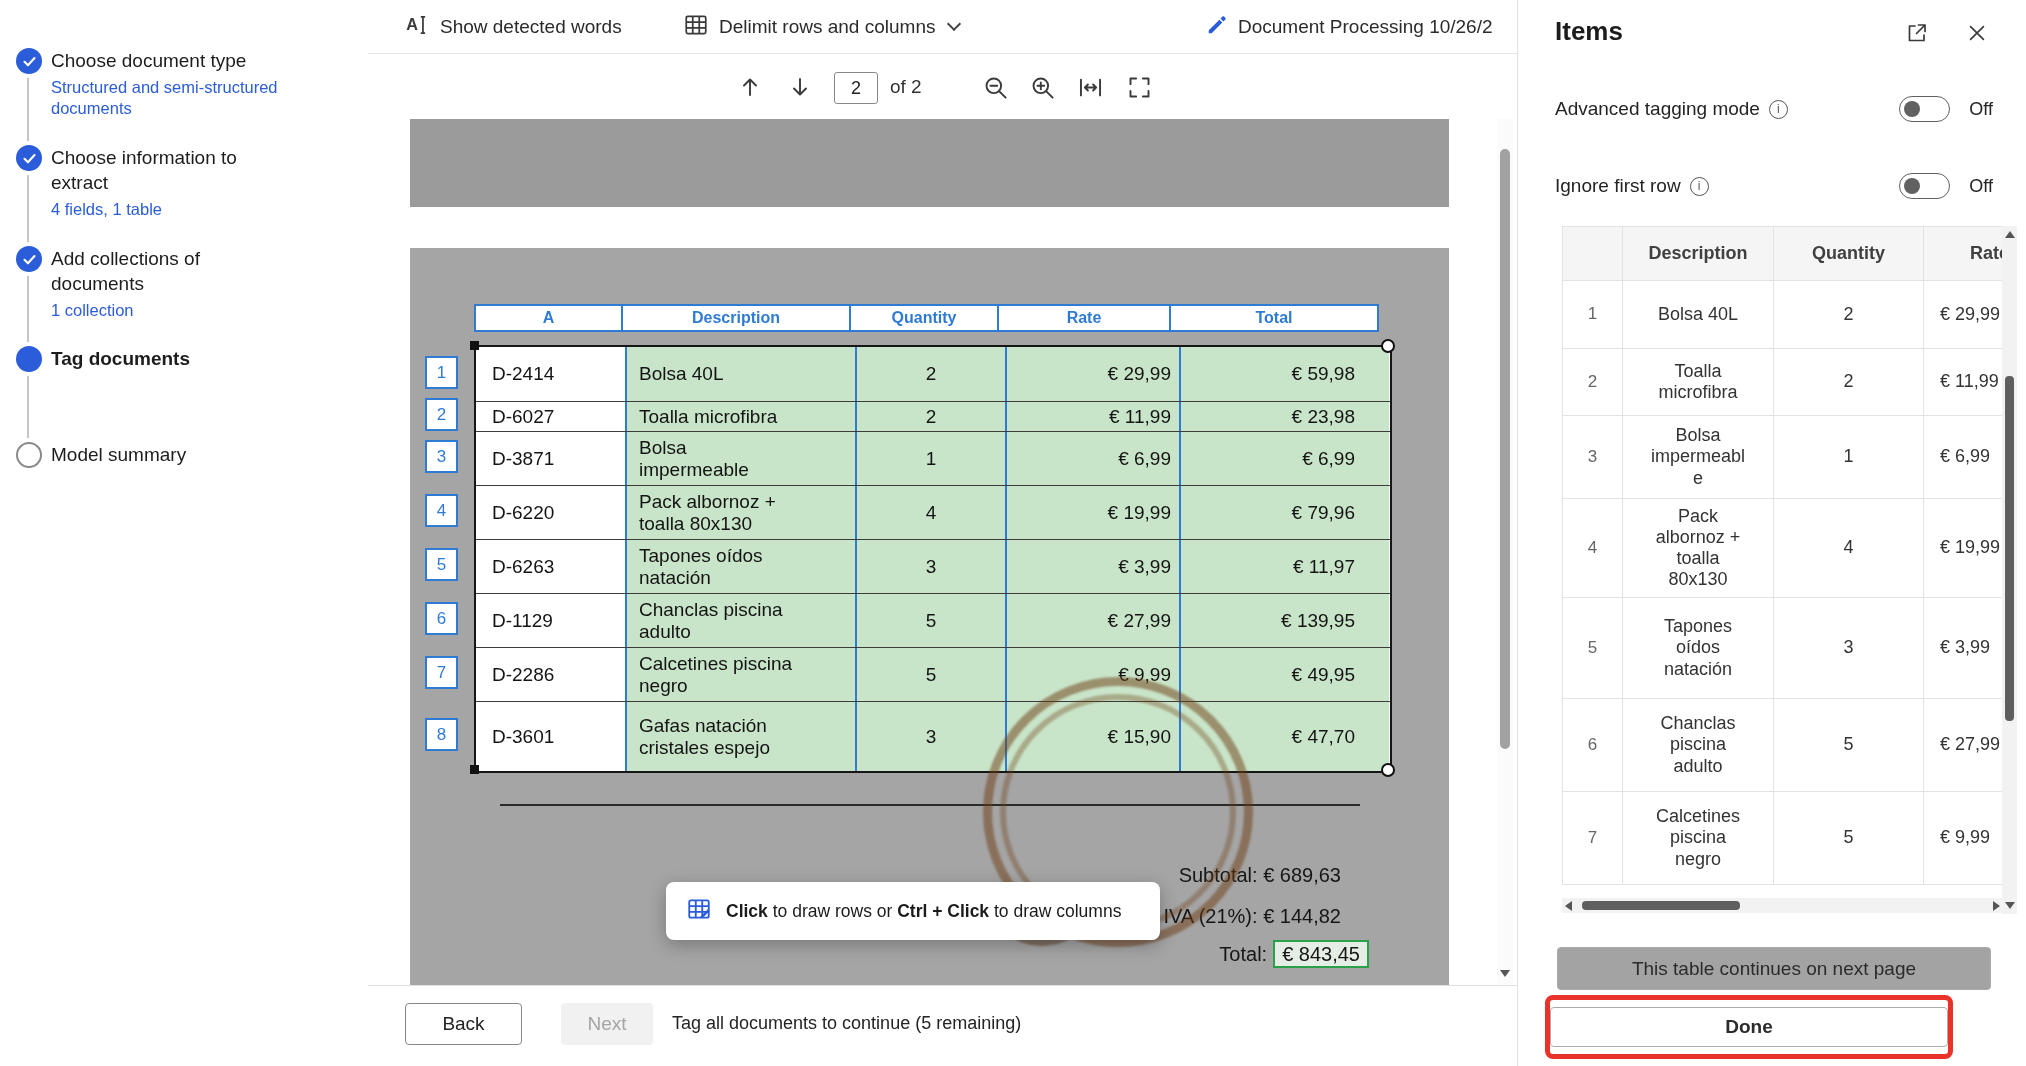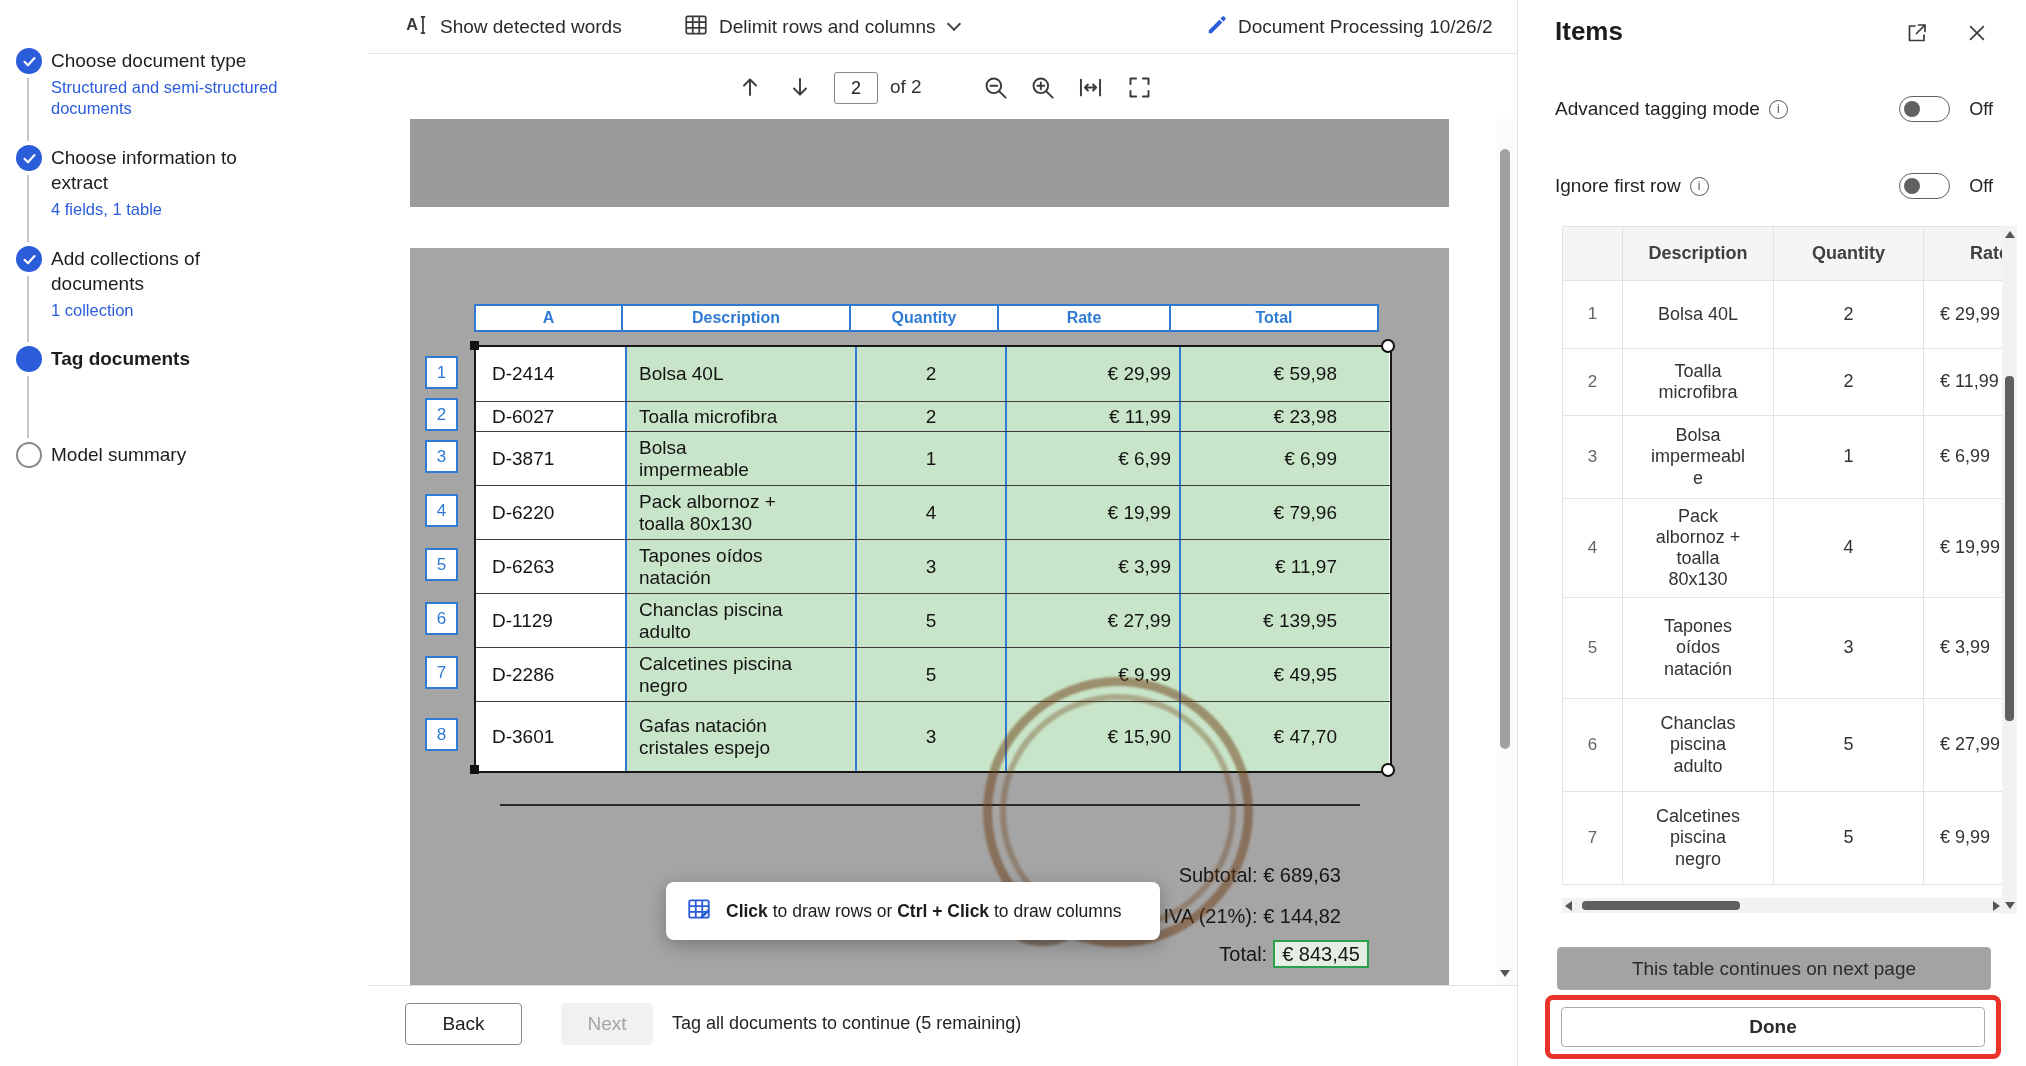--- a/index.html
+++ b/index.html
@@ -37,21 +37,21 @@
 .dh{height:28px;background:#fff;border:2px solid #2f7bd4;color:#2f7bd4;font-size:16px;font-weight:700;display:flex;align-items:center;justify-content:center;cursor:pointer}
 .dh + .dh{margin-left:-2px}
 .dbody{position:absolute;left:64px;top:97px;width:918px;border:2.5px solid #161616;background:#fff;cursor:crosshair}
 .drow{display:flex;border-top:1.5px solid #3c3c3c}
 .drow:first-child{border-top:0}
 .dc{display:flex;align-items:center;font-size:19px;color:#141414}
 .c-id{width:149px;background:#fff;padding-left:16px}
 .c-desc{width:230px;background:#c9e5c9;padding:0 12px;white-space:pre-line;line-height:1.12;border-left:2px solid #2f7bd4}
 .c-qty{width:150px;background:#c9e5c9;justify-content:center;border-left:2px solid #2f7bd4}
 .c-rate{width:174px;background:#c9e5c9;justify-content:flex-end;padding-right:8px;border-left:2px solid #2f7bd4}
-.c-total{width:210px;background:#c9e5c9;justify-content:flex-end;padding-right:52px;border-left:2px solid #2f7bd4}
+.c-total{width:210px;background:#c9e5c9;justify-content:flex-end;padding-right:34px;border-left:2px solid #2f7bd4}
 .nbox{position:absolute;left:15px;width:33px;height:33px;background:#fff;border:2px solid #2f7bd4;color:#2f7bd4;font-size:17px;display:flex;align-items:center;justify-content:center;cursor:pointer}
 .hsq{position:absolute;width:9px;height:9px;background:#111;z-index:6}
 .hci{position:absolute;width:14px;height:14px;background:#fff;border:2px solid #111;border-radius:50%;z-index:6}
 .docline{position:absolute;left:90px;top:556px;width:860px;height:2px;background:#2a2a2a}
 .totline{position:absolute;right:108px;font-size:20px;color:#161616;white-space:nowrap}
 .gbox{border:2.5px solid #2aa04a;background:rgba(240,250,240,.85);padding:1px 7px;margin-left:6px}
 .stain{position:absolute;left:573px;top:429px;width:270px;height:270px;border-radius:50%;border:9px solid rgba(110,60,18,.5);filter:blur(1px);z-index:5;pointer-events:none}
 .stain::before{content:"";position:absolute;left:8px;top:8px;right:8px;bottom:8px;border-radius:50%;border:6px solid rgba(110,60,18,.35)}
 .stain::after{content:"";position:absolute;left:18px;bottom:-8px;width:64px;height:30px;border-radius:50%;background:rgba(80,45,15,.45)}
 .tip{position:absolute;left:298px;top:763px;width:494px;height:58px;background:#fff;border-radius:8px;box-shadow:0 5px 18px rgba(0,0,0,.28);display:flex;align-items:center;gap:14px;padding:0 20px;z-index:30}
@@ -88,21 +88,21 @@
 .pc.hd{background:#f5f5f5;font-weight:600;color:#404040}
 .pc.num{color:#666;font-size:17px}
 .pc.desc{padding:0 27px;overflow-wrap:anywhere}
 .pc.rate{justify-content:flex-start;padding-left:16px;text-align:left}
 .pc.hd.rate{padding-left:46px}
 .pvs{position:absolute;left:484px;top:226px;width:15px;height:688px;background:#f2f2f2;display:flex;flex-direction:column;align-items:center}
 .pvthumb{position:absolute;left:3px;top:150px;width:9px;height:345px;border-radius:4px;background:#5f5f5f;cursor:pointer}
 .phs{position:absolute;left:44px;top:898px;width:441px;height:15px;background:#f2f2f2}
 .phthumb{position:absolute;left:20px;top:3px;width:158px;height:9px;border-radius:4px;background:#5f5f5f;cursor:pointer}
 .contbtn{position:absolute;left:39px;top:947px;width:434px;height:43px;background:#a3a3a3;border:1px solid #ababab;border-radius:4px;font-size:19px;color:#2b2b2b;font-family:inherit;cursor:pointer}
-.redbox{position:absolute;left:27px;top:995px;width:456px;height:64px;border:5px solid #e8322a;border-radius:8px;display:flex;align-items:center;justify-content:center}
+.redbox{position:absolute;left:27px;top:995px;width:408px;height:64px;border:5px solid #e8322a;border-radius:8px;display:flex;align-items:center;justify-content:center}
 .donebtn{width:424px;height:40px;background:#fff;border:1px solid #ababab;border-radius:4px;font-size:19px;font-weight:600;color:#2b2b2b;font-family:inherit;cursor:pointer}
 </style>
 </head>
 <body>
 
 <div class="app">
 
   <aside class="stepper">
     <div class="conn" style="top:78px;height:63px"></div>
     <div class="conn" style="top:175px;height:67px"></div>

